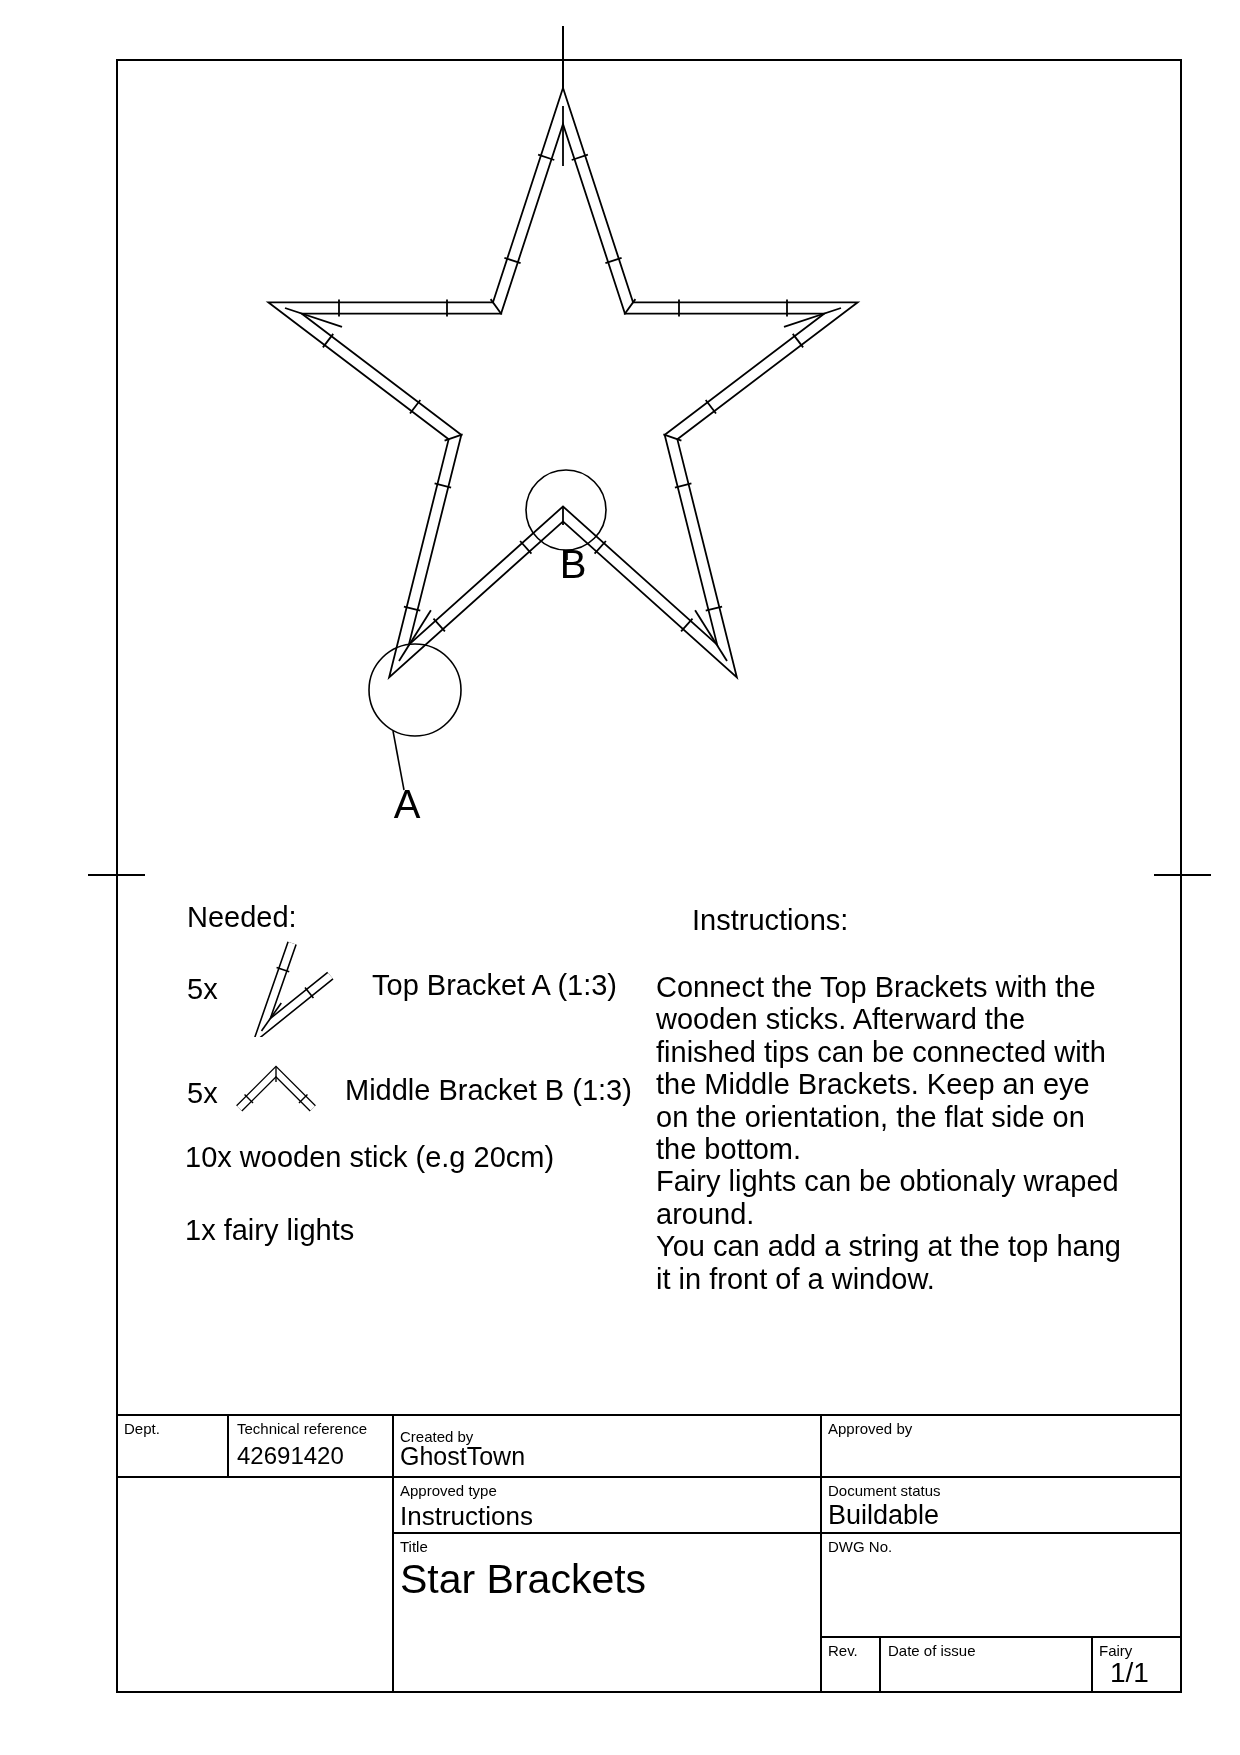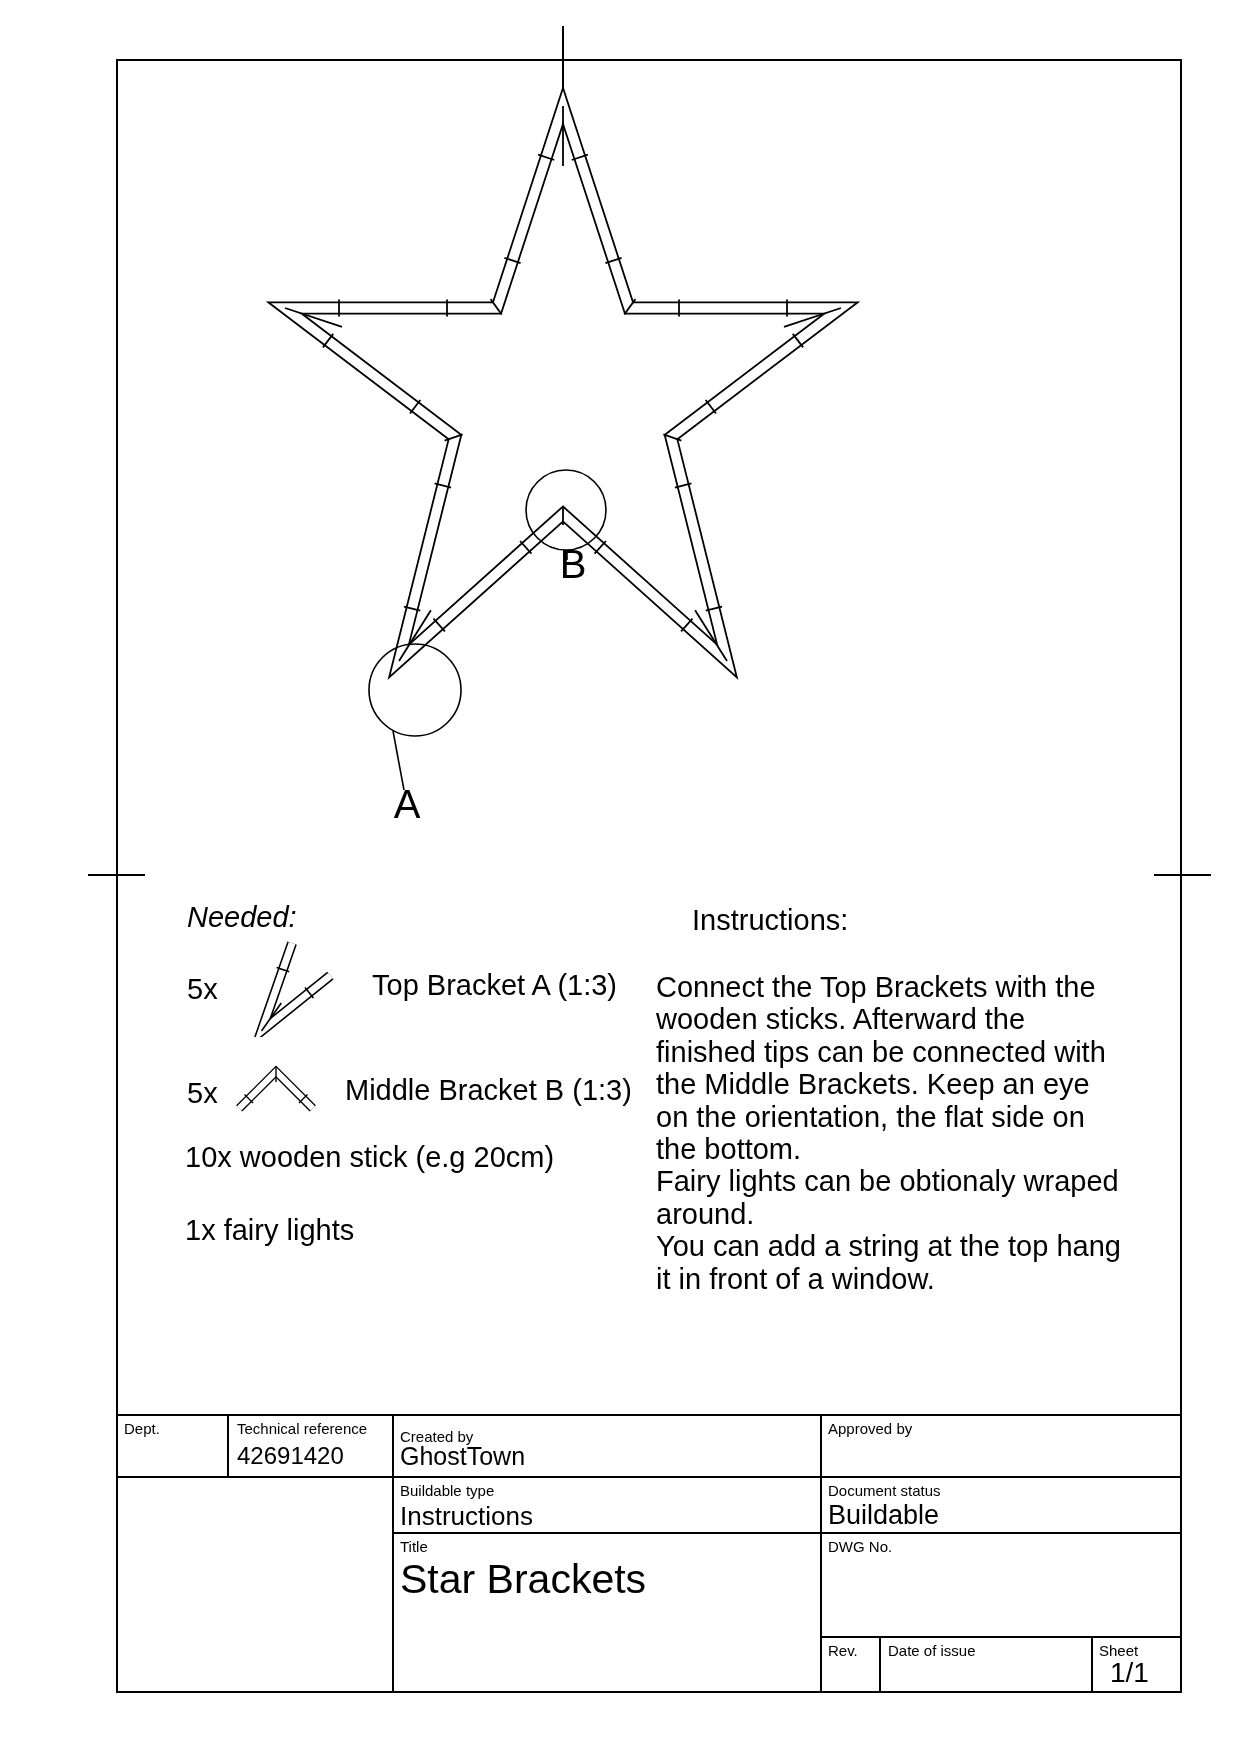--- a/index.html
+++ b/index.html
@@ -68,21 +68,21 @@
         <line x1="501.7" y1="314.5" x2="490.6" y2="299.1" stroke="#000" stroke-width="1.8"></line>
         <circle cx="415" cy="690" r="46" fill="none" stroke="#000" stroke-width="1.6"></circle>
         <circle cx="566" cy="510" r="40" fill="none" stroke="#000" stroke-width="1.6"></circle>
         <line x1="393.0" y1="731.0" x2="404.0" y2="790.0" stroke="#000" stroke-width="1.6"></line>
         <line x1="567.0" y1="550.0" x2="567.0" y2="560.0" stroke="#000" stroke-width="1.6"></line>
         <text x="407" y="818" font-size="40" text-anchor="middle" fill="#000">A</text>
         <text x="573" y="578" font-size="40" text-anchor="middle" fill="#000">B</text>
       </svg></div>
 
   <div>
-    <div class="txt fs29" style="left:187px;top:901px;font-style:italic;">Needed:</div>
+    <div class="txt fs29" style="left:187px;top:901px;">Needed:</div>
 
     <div class="txt fs29" style="left:187px;top:973px;">5x</div>
     <svg class="abs" style="left:250px;top:939px;" width="88" height="98" viewBox="0 0 92 102">
       <path d="M44,4 L12,96 L84,38" fill="none" stroke="#000" stroke-width="10.5" stroke-linejoin="miter" stroke-miterlimit="14"></path>
       <path d="M44,4 L12,96 L84,38" fill="none" stroke="#fff" stroke-width="7.2" stroke-linejoin="miter" stroke-miterlimit="14"></path>
       <line x1="12" y1="96" x2="32.7" y2="66.6" stroke="#000" stroke-width="1.7"></line>
       <line x1="27.8" y1="29.5" x2="41.0" y2="34.1" stroke="#000" stroke-width="1.7"></line>
       <line x1="57.5" y1="50.4" x2="66.3" y2="61.4" stroke="#000" stroke-width="1.7"></line>
     </svg>
     <div class="txt fs29" style="left:372px;top:969px;">Top Bracket A (1:3)</div>
@@ -129,29 +129,29 @@
     <div class="txt lbl" style="left:124px;top:1421px;">Dept.</div>
 
     <div class="txt lbl" style="left:237px;top:1421px;">Technical reference</div>
     <div class="txt" style="left:237px;top:1442px;font-size:24px;">42691420</div>
 
     <div class="txt lbl" style="left:400px;top:1421px;margin-top:8px;">Created by</div>
     <div class="txt" style="left:400px;top:1442px;font-size:25px;">GhostTown</div>
 
     <div class="txt lbl" style="left:828px;top:1421px;">Approved by</div>
 
-    <div class="txt lbl" style="left:400px;top:1483px;">Buildable type</div>
+    <div class="txt lbl" style="left:400px;top:1483px;">Approved type</div>
     <div class="txt" style="left:400px;top:1501px;font-size:26px;">Instructions</div>
 
     <div class="txt lbl" style="left:828px;top:1483px;">Document status</div>
     <div class="txt" style="left:828px;top:1500px;font-size:27px;">Buildable</div>
 
     <div class="txt lbl" style="left:400px;top:1539px;">Title</div>
     <div class="txt" style="left:400px;top:1556px;font-size:41px;">Star Brackets</div>
 
     <div class="txt lbl" style="left:828px;top:1539px;">DWG No.</div>
 
     <div class="txt lbl" style="left:828px;top:1643px;">Rev.</div>
     <div class="txt lbl" style="left:888px;top:1643px;">Date of issue</div>
-    <div class="txt lbl" style="left:1099px;top:1643px;">Sheet</div>
+    <div class="txt lbl" style="left:1099px;top:1643px;">Fairy</div>
     <div class="txt" style="left:1110px;top:1657px;font-size:28px;">1/1</div>
   </div>
 </div>
 
 </body></html>

